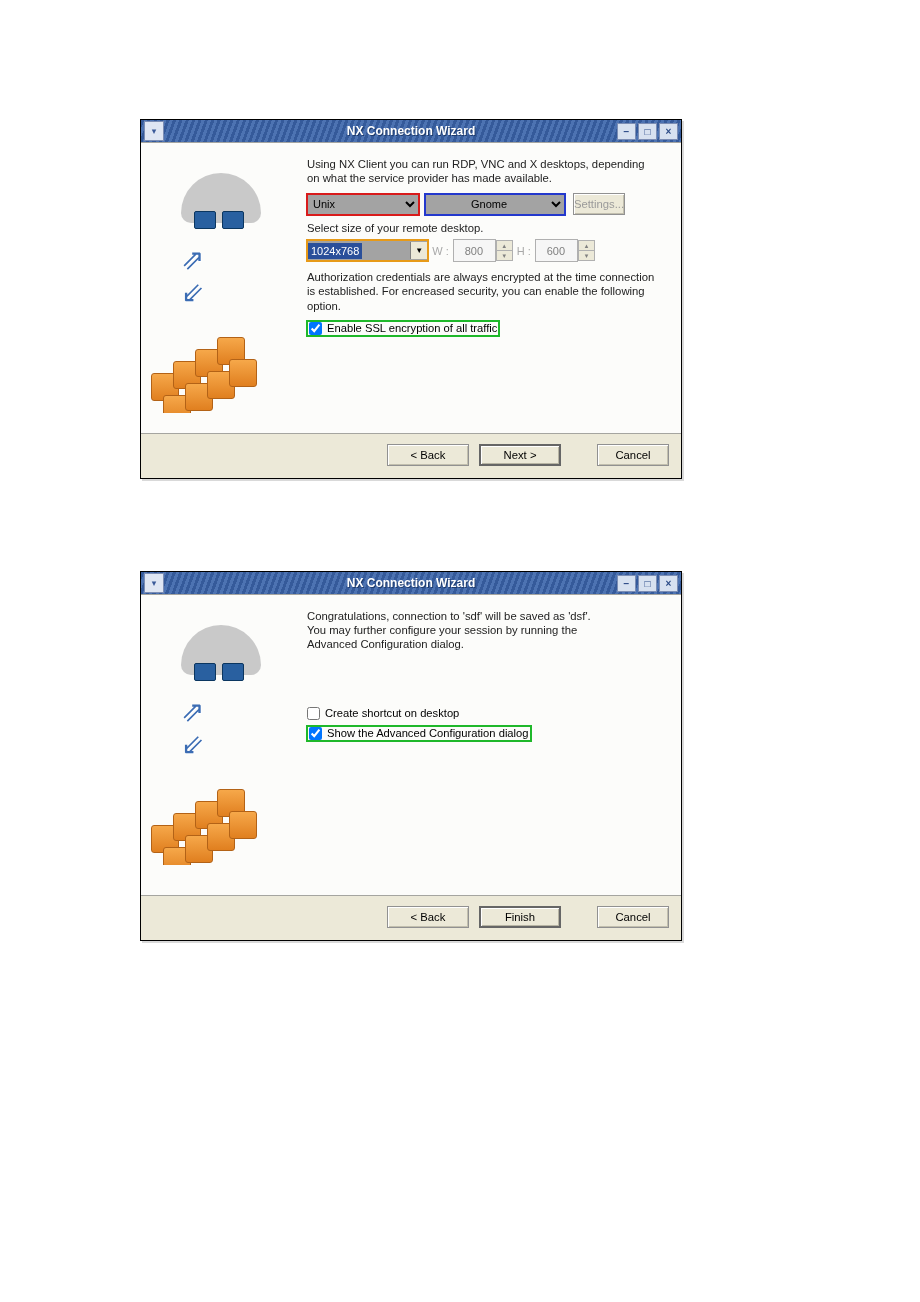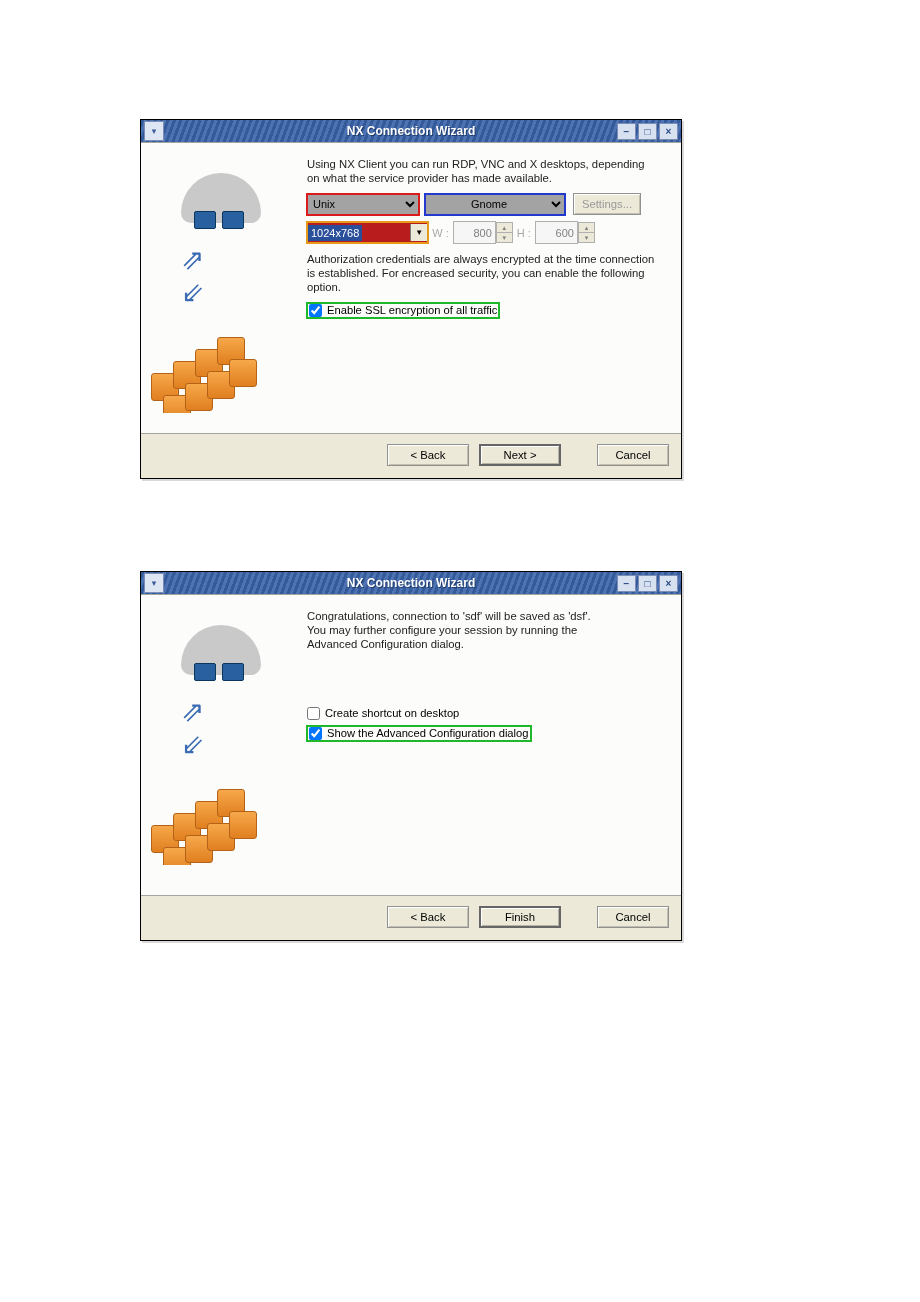--- a/index.html
+++ b/index.html
@@ -165,21 +165,21 @@
   .hl-blue  { outline: 2px solid #2338cd; outline-offset: -1px; text-align: center; }
   .hl-orange{ outline: 2px solid #e79a18; outline-offset: -1px; }
   .hl-green { outline: 2px solid #1fb82a; outline-offset: -1px; padding: 1px 2px; display:inline-flex; align-items:center; }
   .sizefield {
     width: 36px;
     height: 19px;
     font-size: 11px;
     border: 1px solid #b0b0b0;
     background: #f6f6f6;
     color: #808080;
-    text-align: right;
+    text-align: center;
     padding-right: 3px;
   }
   .dimlabel {
     font-size: 11px;
     color: #a9a9a9;
     margin: 0 4px;
   }
   .spinner {
     width: 15px;
     height: 19px;
@@ -278,27 +278,28 @@
 
       <div class="row">
         <select class="dd hl-red" style="width:112px">
           <option>Unix</option>
         </select>
         <div style="width:6px"></div>
         <select class="dd hl-blue" style="width:140px">
           <option>Gnome</option>
         </select>
         <div style="width:8px"></div>
-        <button class="btn disabled" style="width:68px">Settings...</button>
-      </div>
-
+        <button class="btn disabled" style="width:52px">Settings...</button>
+      </div>
+
+      <p class="ptext" style="margin-top:6px;margin-bottom:4px">Select size of your remote desktop.</p>
 
       <div class="row">
         <span class="hl-orange" style="display:inline-flex;align-items:center">
-          <span style="display:inline-flex;align-items:center;border:1px solid #7f7f7f;height:19px;background:#b91c1c;">
+          <span style="display:inline-flex;align-items:center;border:1px solid #7f7f7f;height:19px;background:#a3a3a3;">
             <span class="sel-highlight">1024x768</span>
             <span style="width:48px"></span>
             <span style="width:16px;height:17px;border-left:1px solid #7f7f7f;background:#ece9d8;display:inline-flex;align-items:center;justify-content:center;font-size:8px">▼</span>
           </span>
         </span>
         <span class="dimlabel">W :</span>
         <input class="sizefield" disabled="" value="800" style="">
         <span class="spinner">
             <div>▴</div>
             <div>▾</div>

